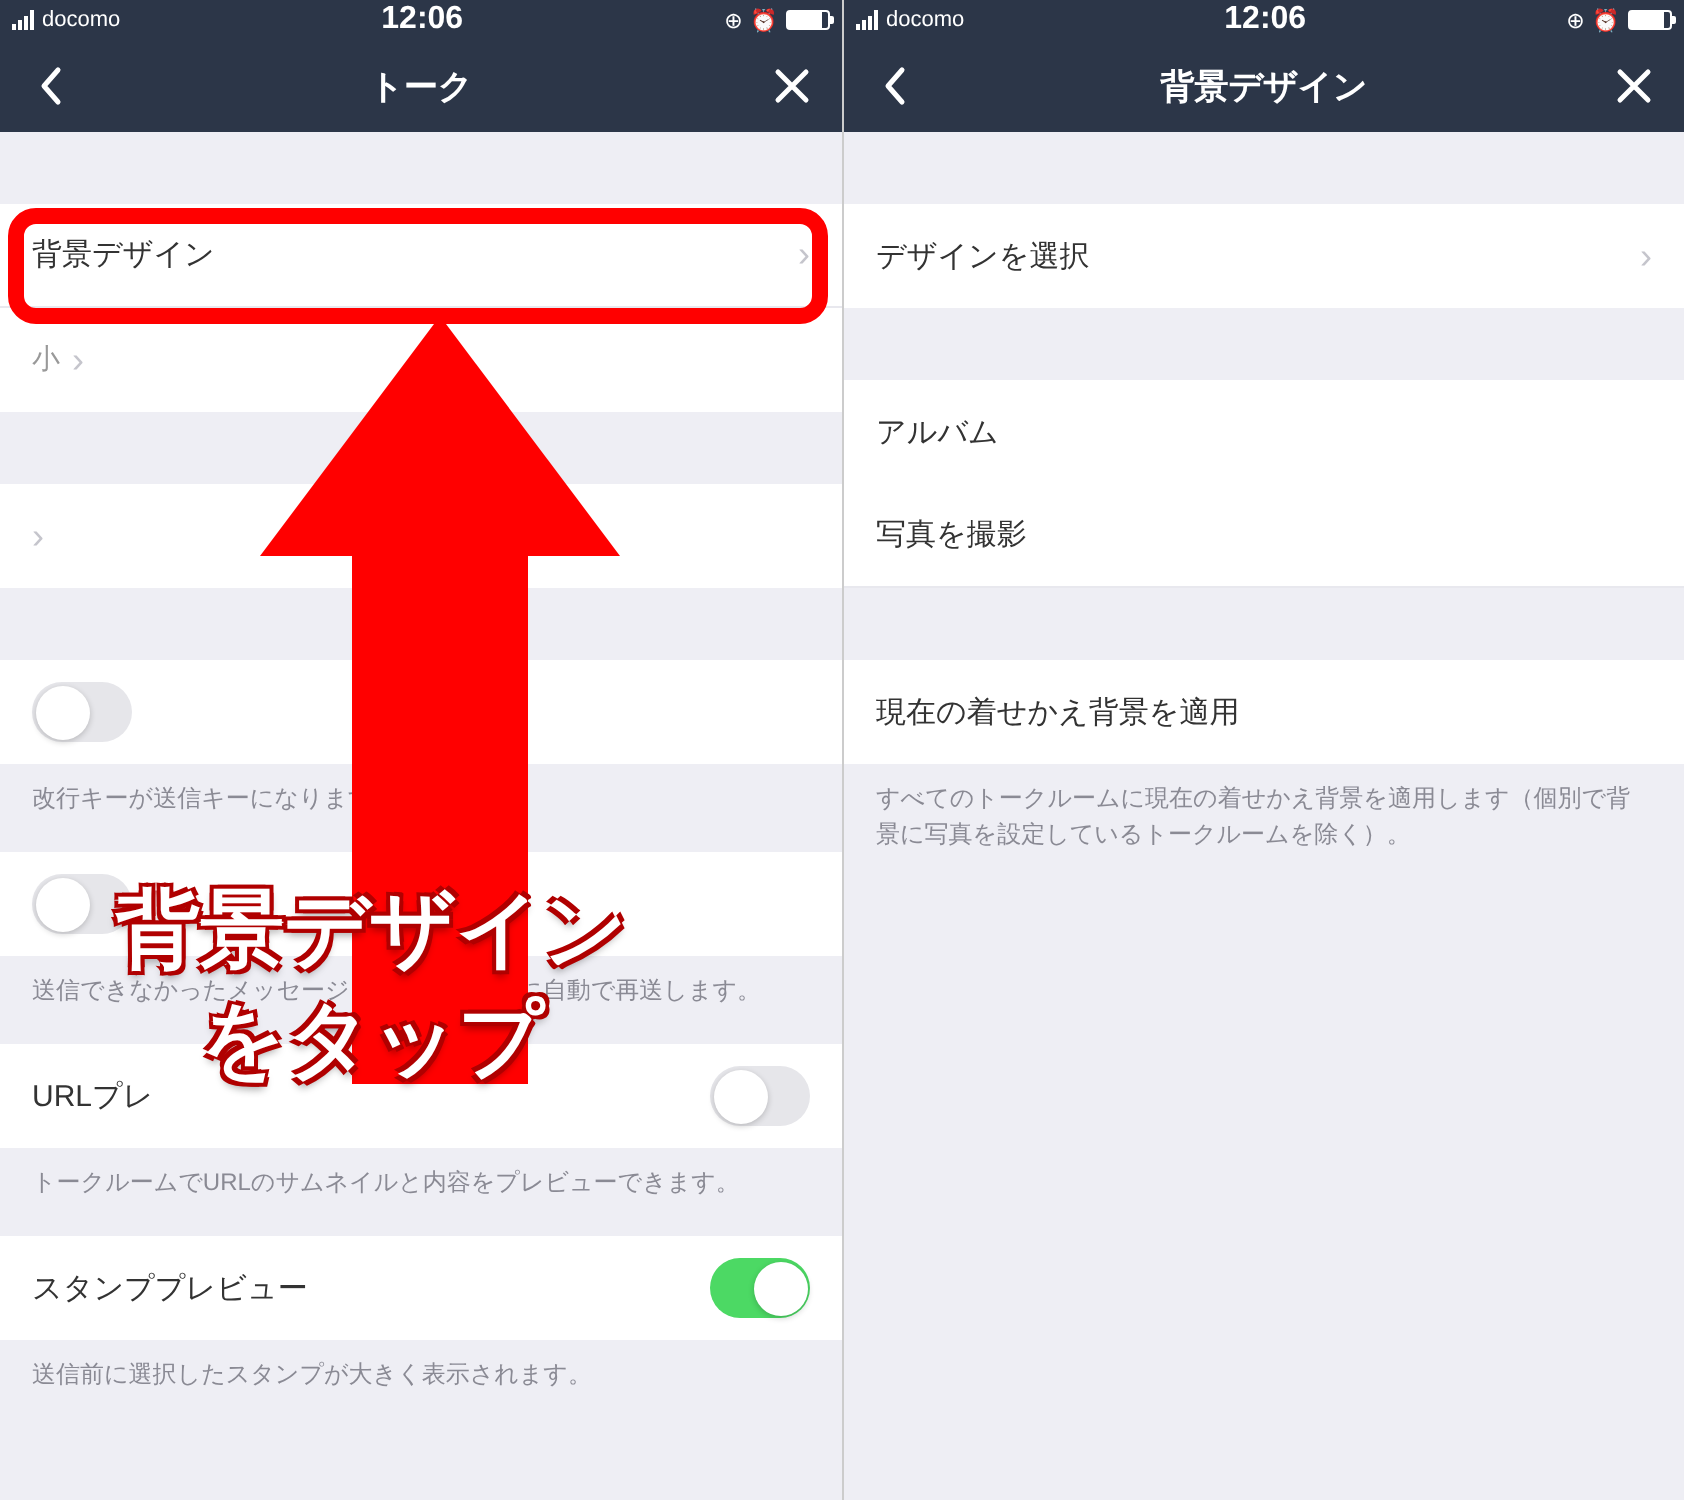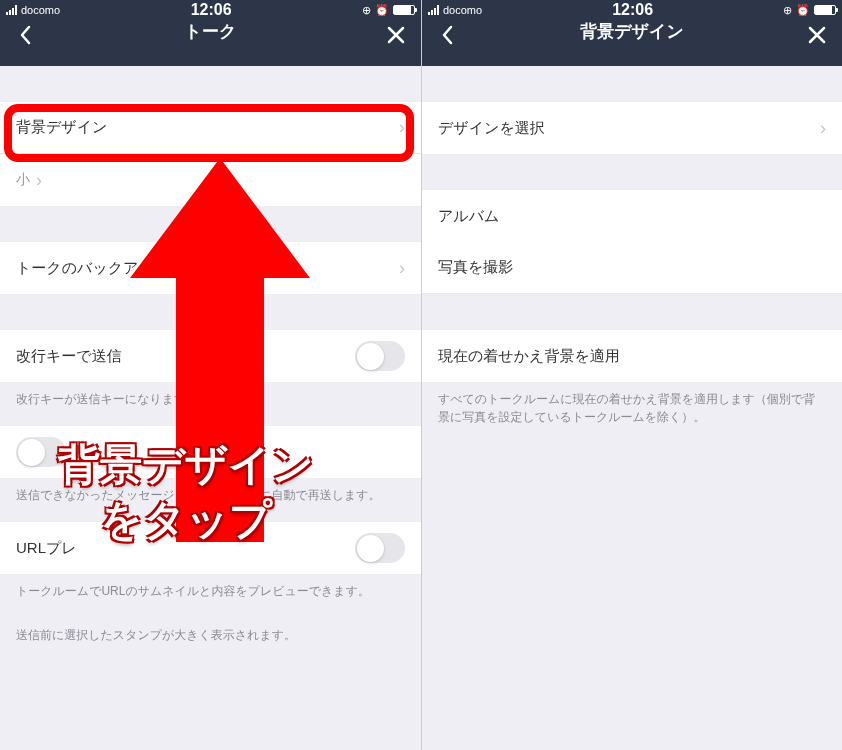--- a/index.html
+++ b/index.html
@@ -10,21 +10,21 @@
   .sb-left, .sb-right { display: flex; align-items: center; gap: 4px; }
   .signal { display: flex; align-items: flex-end; gap: 1px; height: 10px; }
   .signal i { width: 2px; background: #fff; display: block; }
   .signal i:nth-child(1){height:3px} .signal i:nth-child(2){height:5px} .signal i:nth-child(3){height:7px} .signal i:nth-child(4){height:10px}
   .carrier { font-size: 11px; }
   .time { font-size: 16px; font-weight: 600; }
   .batt { width: 22px; height: 10px; border: 1px solid #fff; border-radius: 2px; position: relative; }
   .batt::after { content: ""; position: absolute; right: -3px; top: 2px; width: 2px; height: 4px; background: #fff; border-radius: 0 1px 1px 0; }
   .batt i { display: block; height: 100%; width: 85%; background: #fff; }
   .icn-small { font-size: 11px; }
-  .nav-bar { height: 46px; background: #2c3648; color: #fff; display: flex; justify-content: space-between; padding: 0 10px; }
+  .nav-bar { height: 46px; background: #2c3648; color: #fff; display: flex; align-items: center; justify-content: space-between; padding: 0 10px; }
   .nav-title { font-size: 17px; font-weight: 600; }
   .nav-btn { width: 30px; height: 30px; display: flex; align-items: center; justify-content: center; font-size: 22px; color: #fff; }
   .content { flex: 1; overflow-y: auto; background: #eeeef4; }
   .gap { height: 36px; }
   .gap-sm { height: 18px; }
   .row { background: #fff; min-height: 52px; display: flex; align-items: center; padding: 0 16px; font-size: 15px; color: #333; border-bottom: 1px solid #e8e8ee; position: relative; }
   .row.last { border-bottom: none; }
   .row-label { flex: 1; }
   .row-value { color: #999; font-size: 14px; margin-right: 6px; }
   .chev { color: #c5c5cc; font-size: 18px; }
@@ -80,26 +80,24 @@
     <div class="row">
       <span class="row-label">背景デザイン</span>
       <span class="chev">›</span>
     </div>
     <div class="row last">
       <span class="row-value">小</span>
       <span class="chev">›</span>
     </div>
     <div class="gap"></div>
     <div class="row last">
-      <span class="row-label">トークのバックアップ</span>
       <span class="chev">›</span>
     </div>
     <div class="gap"></div>
     <div class="row last">
-      <span class="row-label">改行キーで送信</span>
       <span class="toggle">
           <span class="knob"></span>
         </span>
     </div>
     <div class="desc">改行キーが送信キーになります。</div>
     <div class="gap-sm"></div>
     <div class="row last">
       <span class="toggle">
           <span class="knob"></span>
         </span>
@@ -107,20 +105,26 @@
     <div class="desc">送信できなかったメッセージを、一定時間後に自動で再送します。</div>
     <div class="gap-sm"></div>
     <div class="row last">
       <span class="row-label">URLプレ</span>
       <span class="toggle">
           <span class="knob"></span>
         </span>
     </div>
     <div class="desc">トークルームでURLのサムネイルと内容をプレビューできます。</div>
     <div class="gap-sm"></div>
+    <div class="row last">
+      <span class="row-label">スタンププレビュー</span>
+      <span class="toggle on">
+          <span class="knob"></span>
+        </span>
+    </div>
     <div class="desc">送信前に選択したスタンプが大きく表示されます。</div>
     <div class="gap"></div>
   </div>
 </div>
 
 <div class="phone">
   <div class="status-bar">
     <div class="sb-left">
       <span class="signal">
           <i></i>

